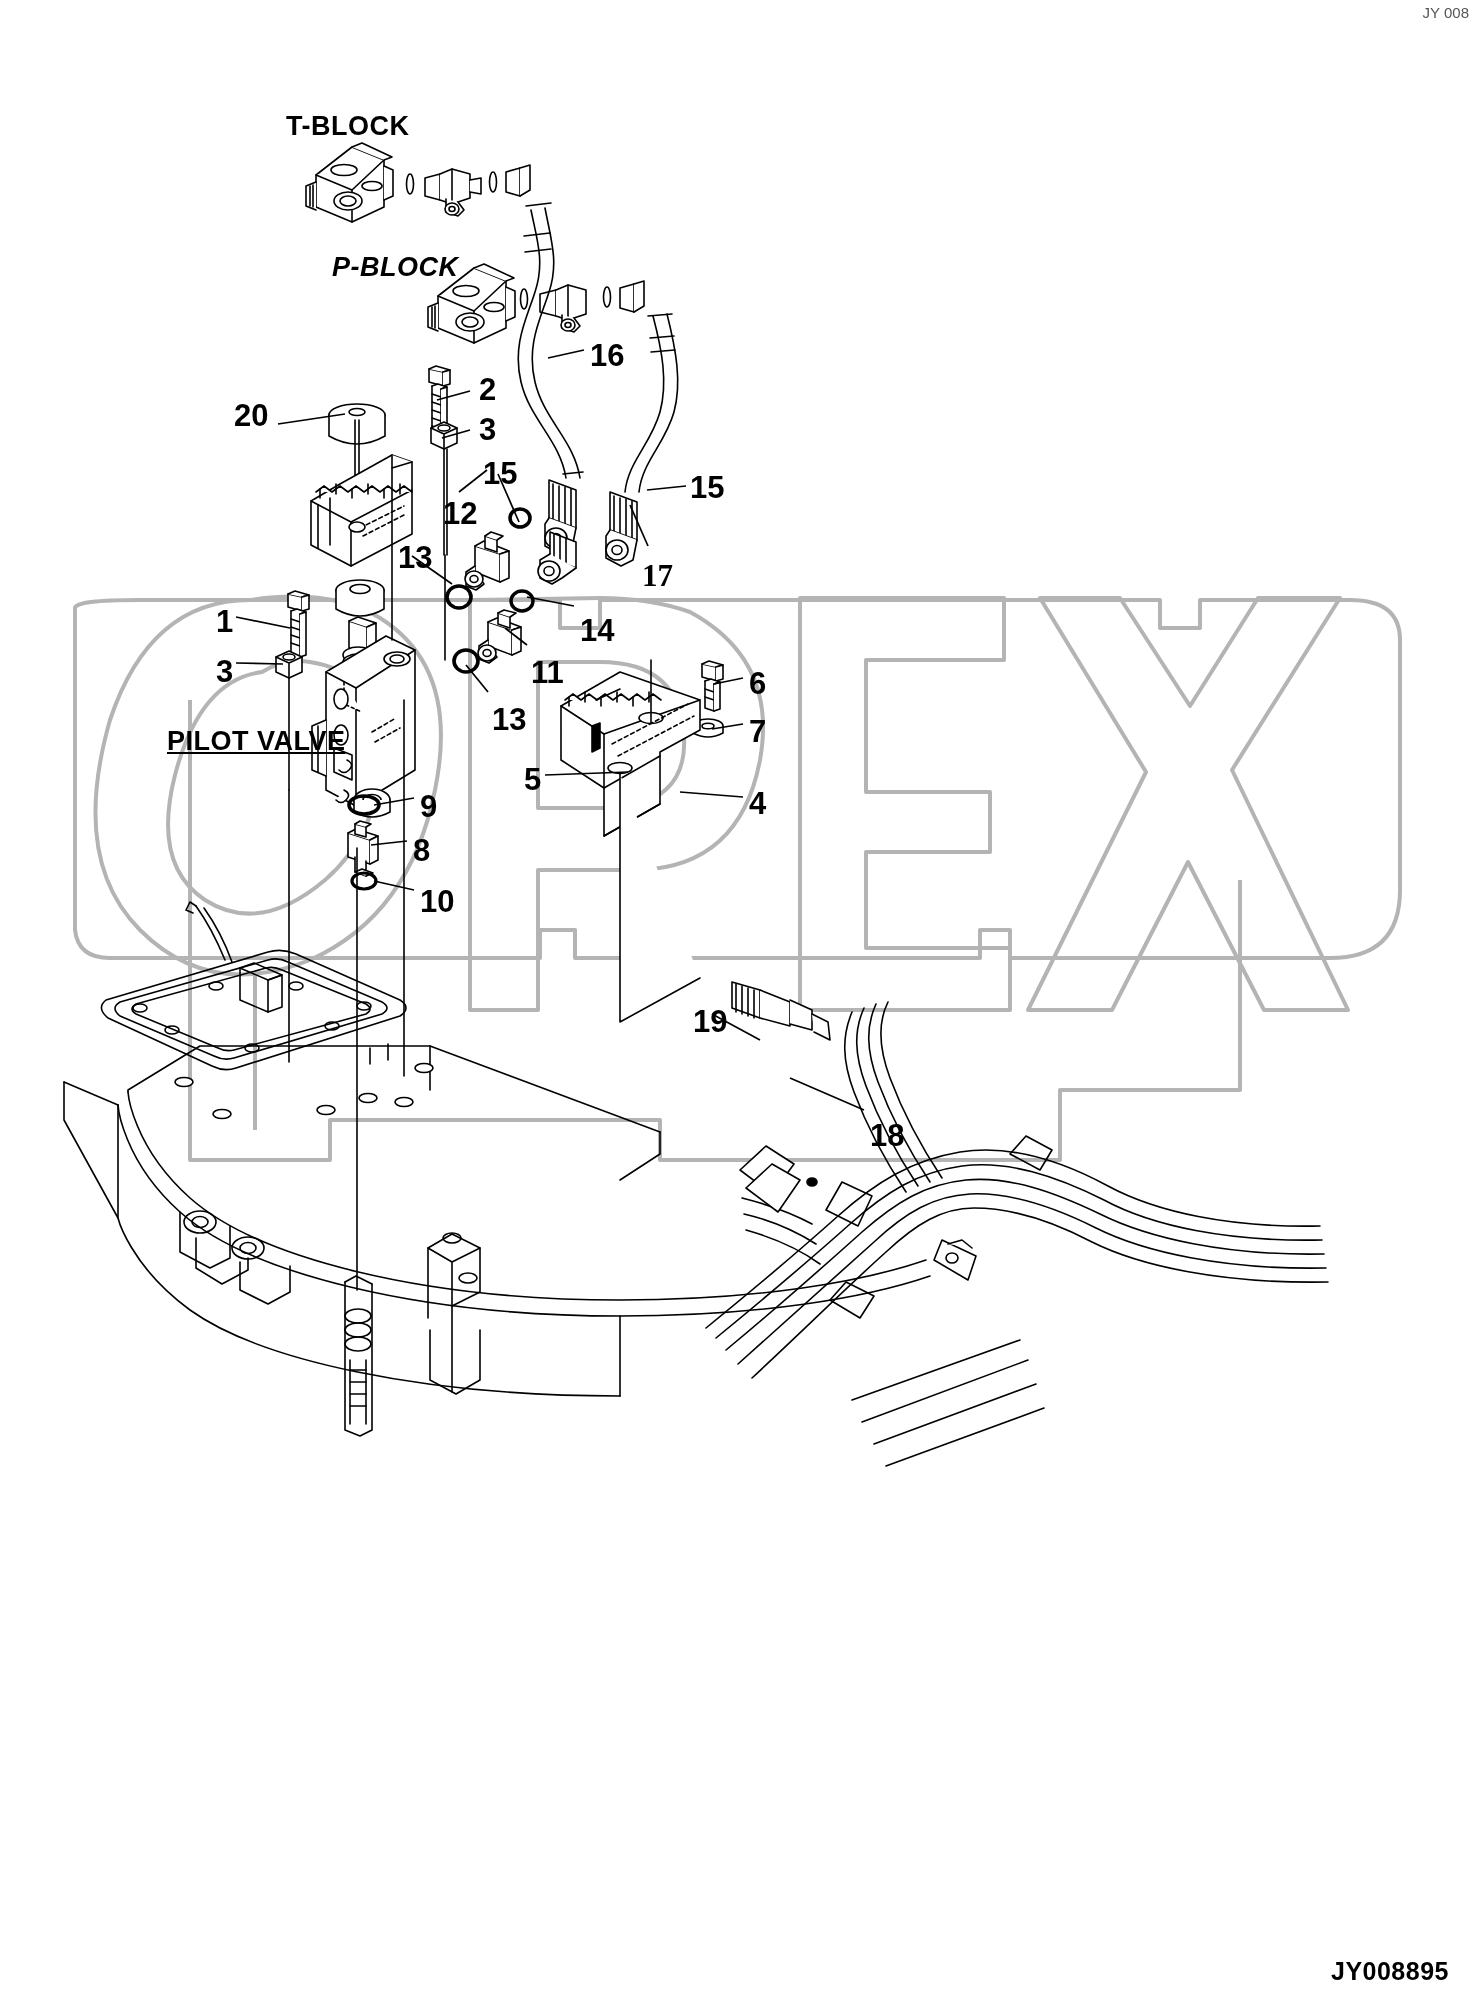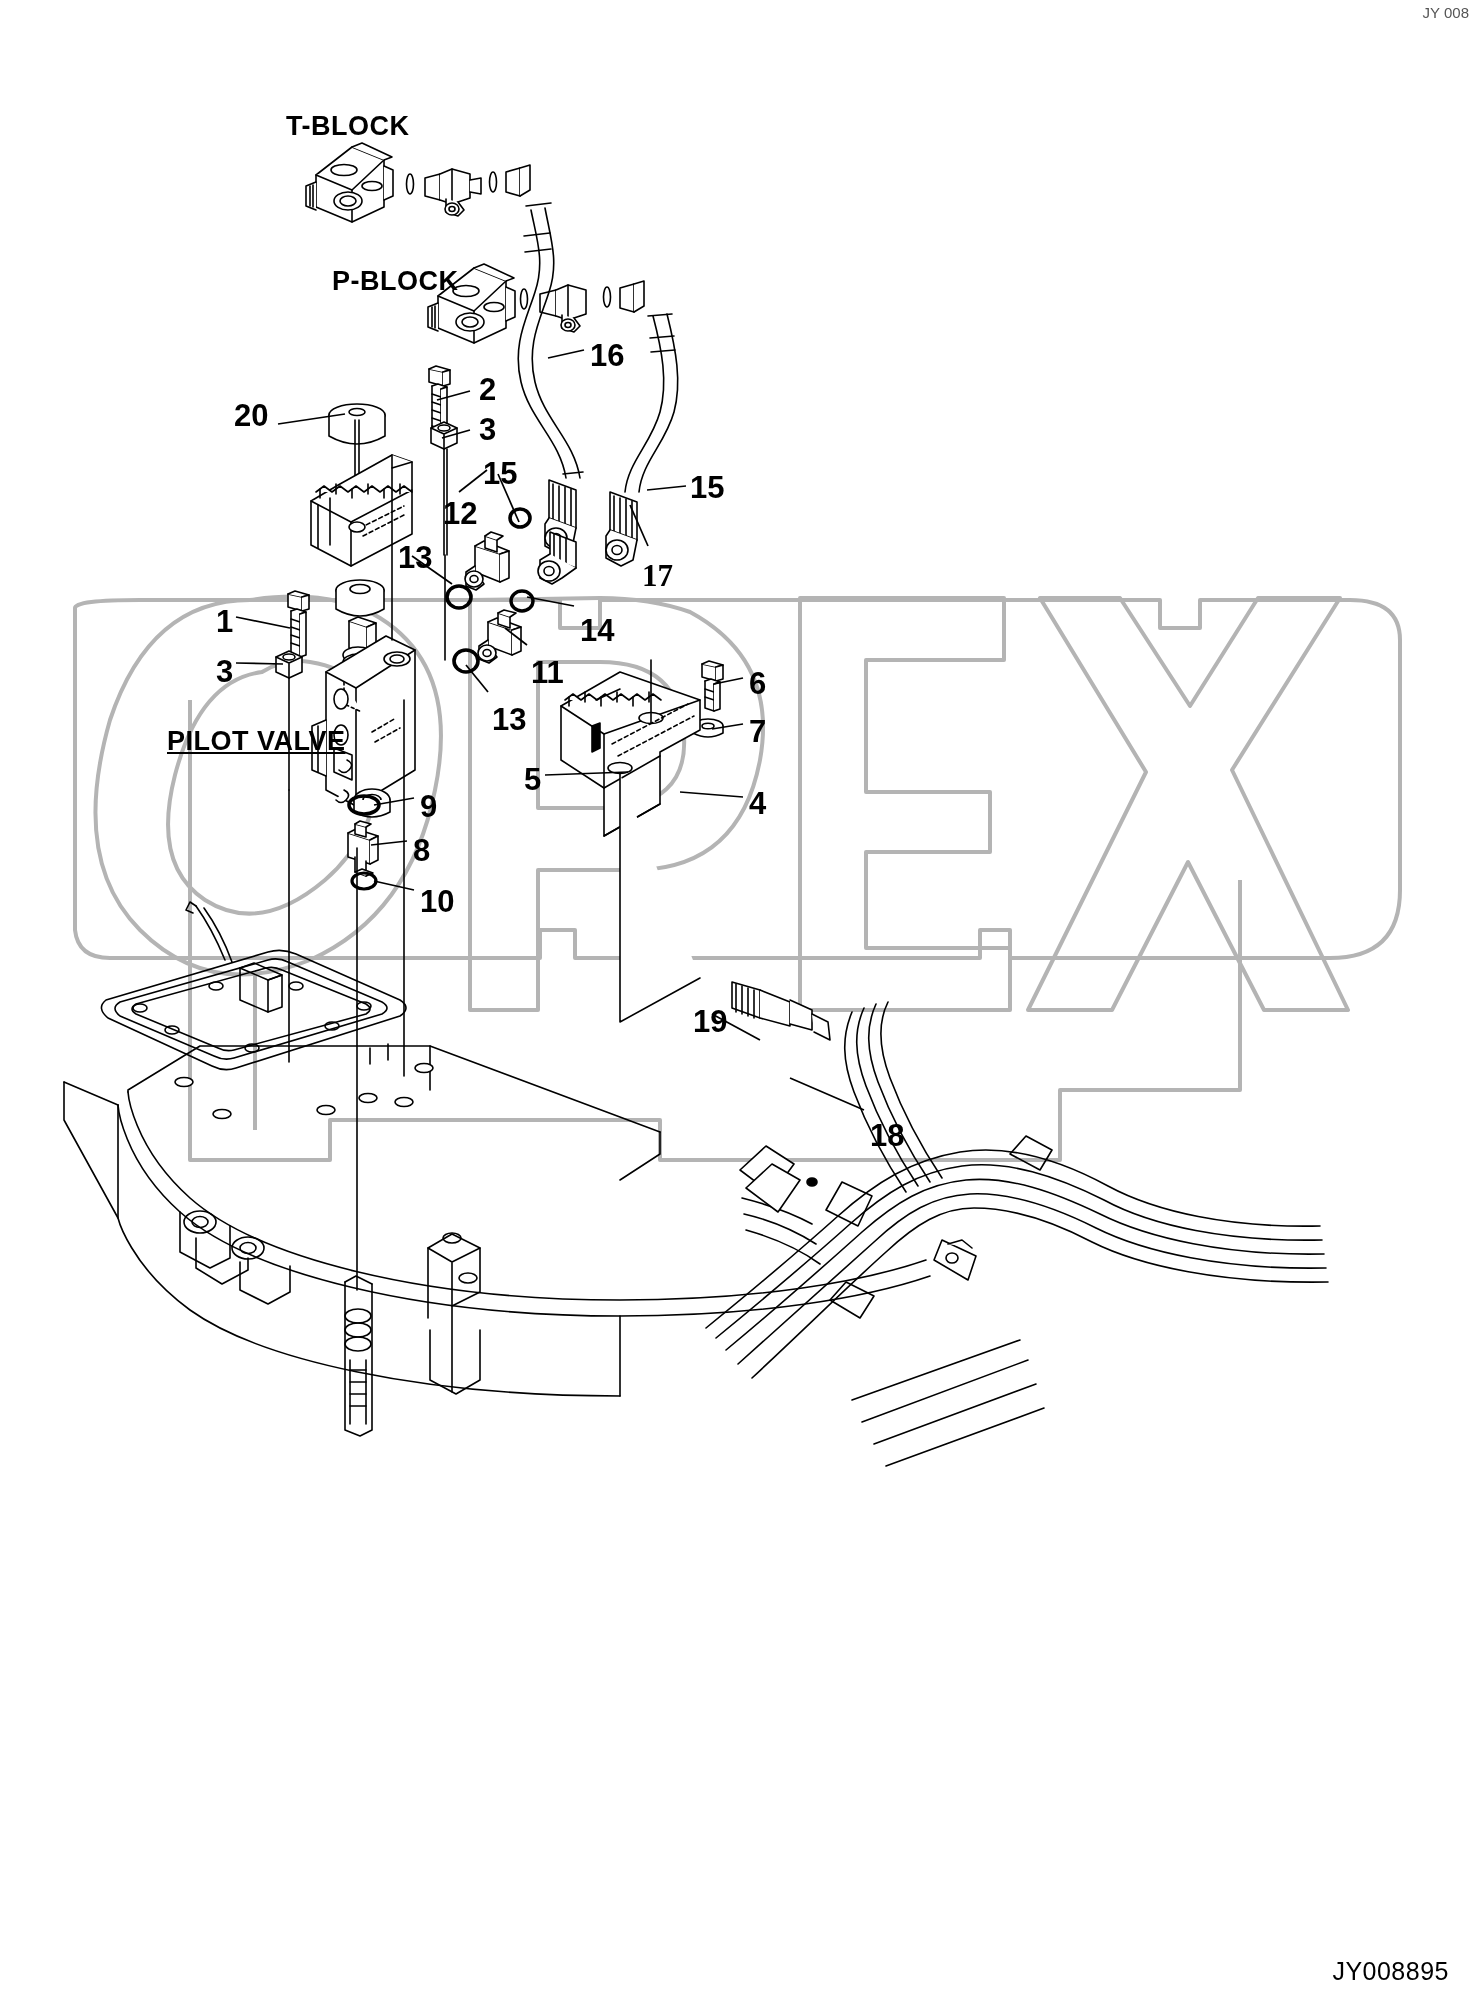--- a/index.html
+++ b/index.html
@@ -3,21 +3,21 @@
 <meta charset="utf-8">
 <style>
   html,body{margin:0;padding:0;background:#fff;}
   body{width:1477px;height:2008px;position:relative;overflow:hidden;
        font-family:"Liberation Sans", sans-serif;color:#000;}
   #sheet{position:absolute;inset:0;}
   svg{position:absolute;left:0;top:0;width:1477px;height:2008px;}
   .lbl{position:absolute;font-weight:bold;white-space:nowrap;}
   .num{font-size:31px;font-weight:bold;letter-spacing:0px;}
   .sec{font-size:27px;font-weight:bold;letter-spacing:.5px;}
-  .code{position:absolute;right:28px;bottom:22px;font-size:25px;font-weight:normal;
+  .code{position:absolute;right:28px;bottom:22px;font-size:25px;font-weight:bold;
         letter-spacing:.5px;}
   .corner{position:absolute;right:8px;top:4px;font-size:15px;color:#555;}
 </style>
 </head>
 <body>
 
 <div id="sheet">
 
   <svg viewBox="0 0 1477 2008" aria-hidden="true">
     <g stroke="#b4b4b4" stroke-width="4" fill="none" stroke-linejoin="round">
@@ -473,21 +473,21 @@
         <line x1="545" y1="775" x2="628" y2="772"></line>
         <line x1="743" y1="797" x2="680" y2="792"></line>
         <line x1="584" y1="350" x2="548" y2="358"></line>
         <line x1="712" y1="1014" x2="760" y2="1040"></line>
         <line x1="864" y1="1110" x2="790" y2="1078"></line>
       </g>
   </svg>
 
   <div id="section-labels">
       <div class="lbl sec" style="left: 286px; top: 111px;">T-BLOCK</div>
-      <div class="lbl sec" style="left: 332px; top: 266px;">P-BLOCK</div>
+      <div class="lbl sec" style="left: 332px; top: 252px; font-style: italic;">P-BLOCK</div>
       <div class="lbl sec" style="left: 167px; top: 726px; text-decoration: underline;">PILOT VALVE</div>
     </div>
   <div id="callout-labels">
       <div class="lbl num" style="left: 234px; top: 398px;">20</div>
       <div class="lbl num" style="left: 479px; top: 372px;">2</div>
       <div class="lbl num" style="left: 479px; top: 412px;">3</div>
       <div class="lbl num" style="left: 425px; top: 496px; margin-left: 18px;">12</div>
       <div class="lbl num" style="left: 483px; top: 456px;">15</div>
       <div class="lbl num" style="left: 398px; top: 540px;">13</div>
       <div class="lbl num" style="left: 690px; top: 470px;">15</div>

